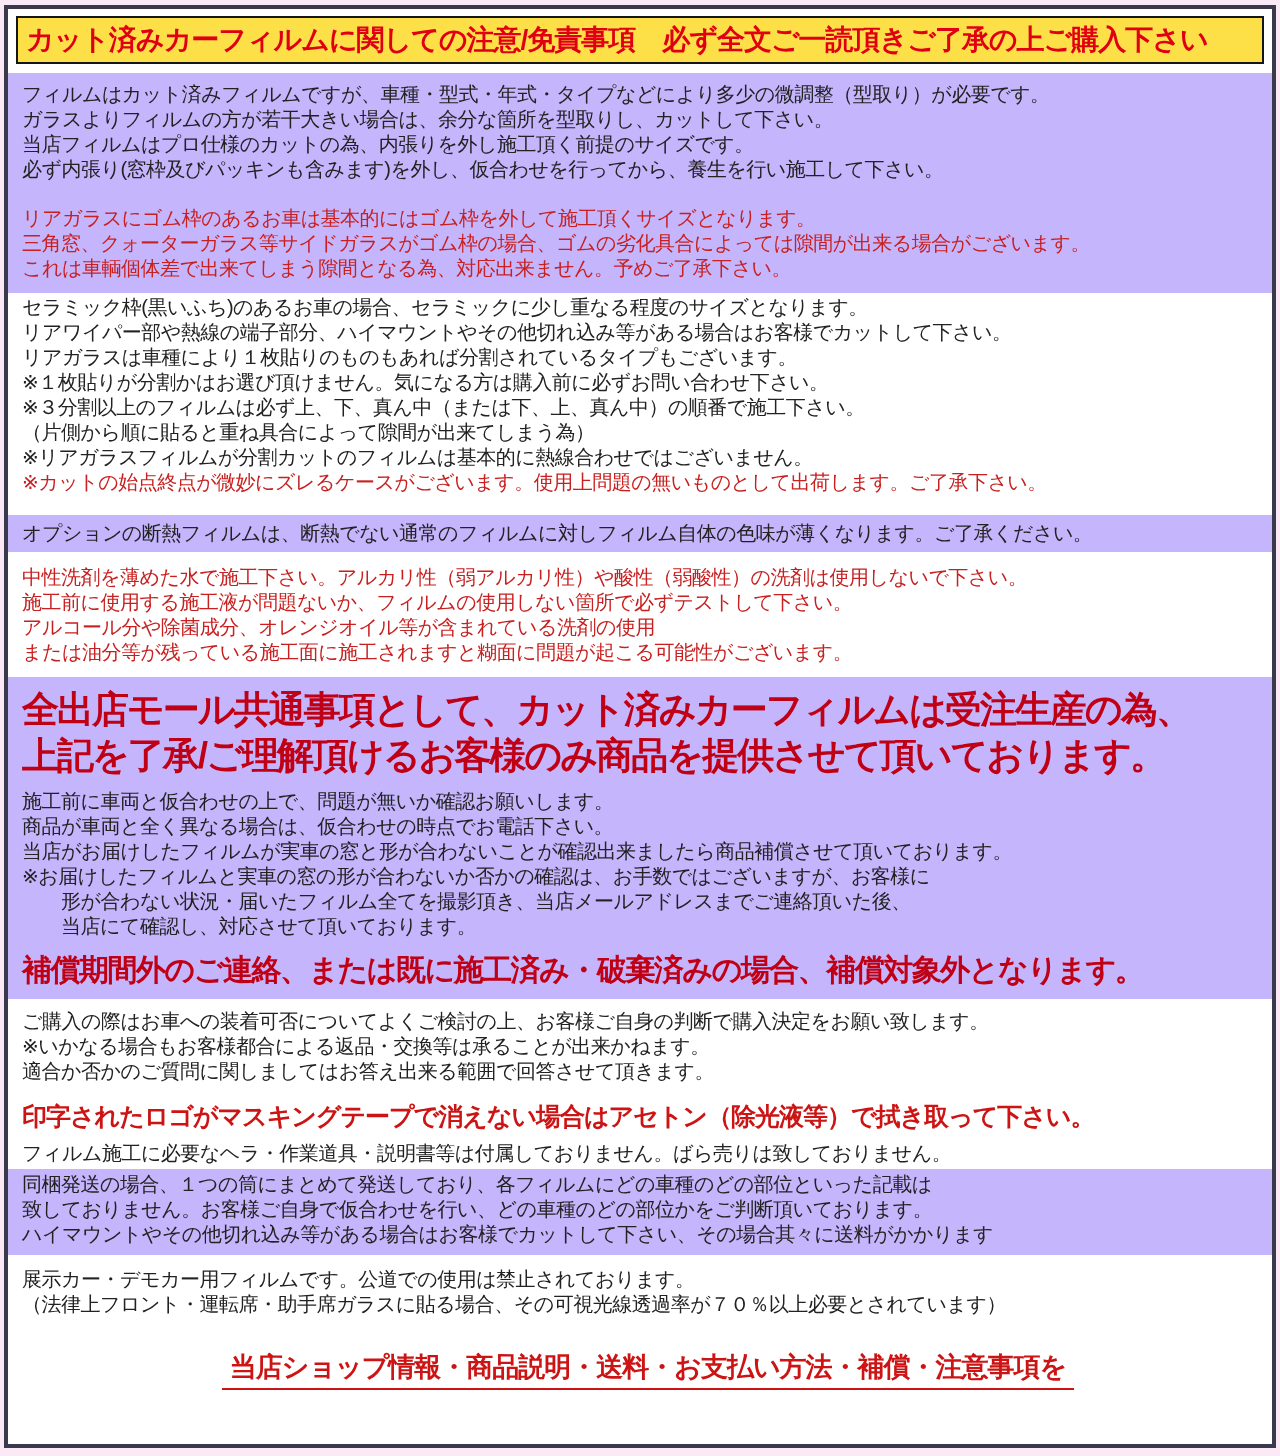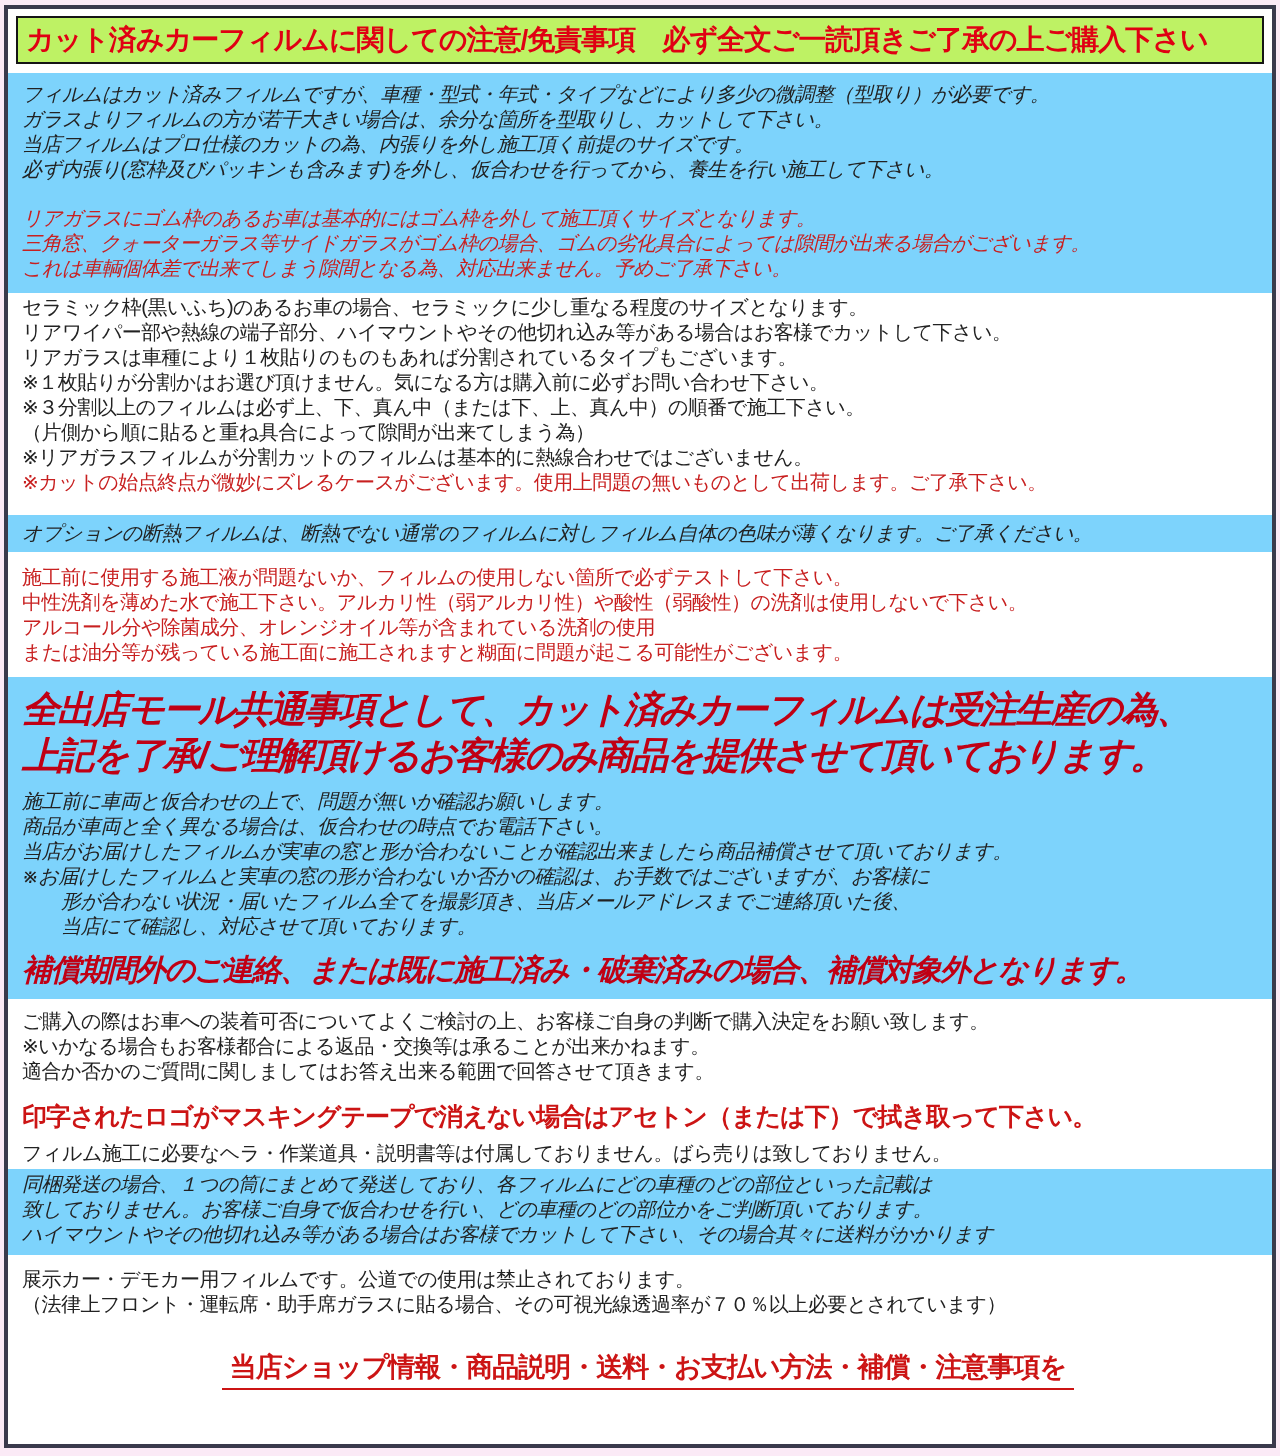--- a/index.html
+++ b/index.html
@@ -13,31 +13,31 @@
     box-sizing:border-box;
     margin:5px 4px 0 4px;
     border:4px solid #3a3a4c;
     background:#ffffff;
     min-height:1443px;
     overflow:hidden;
   }
   .title-box{
     margin:7px 8px 9px 8px;
     border:2px solid #151515;
-    background:#bef264;
+    background:#fde047;
     color:#e00013;
     font-weight:bold;
     font-size:28px;
     line-height:1.3;
     padding:4px 8px;
     letter-spacing:-1px;
     white-space:nowrap;
   }
   .sec{padding:2px 14px;}
-  .pink{background:#7dd3fc;font-style:italic;}
+  .pink{background:#c4b5fd;}
   .line{
     font-size:20px;
     line-height:25px;
     color:#222222;
     white-space:pre-wrap;
     letter-spacing:-0.5px;
   }
   .red{color:#c82020;}
   .sec-fitting{padding:9px 14px 12px 14px;}
   .gap-top{margin-top:24px;}
@@ -120,22 +120,22 @@
     <div class="line">（片側から順に貼ると重ね具合によって隙間が出来てしまう為）</div>
     <div class="line">※リアガラスフィルムが分割カットのフィルムは基本的に熱線合わせではございません。</div>
     <div class="line red">※カットの始点終点が微妙にズレるケースがございます。使用上問題の無いものとして出荷します。ご了承下さい。</div>
   </div>
 
   <div class="sec pink sec-insulation">
     <div class="line">オプションの断熱フィルムは、断熱でない通常のフィルムに対しフィルム自体の色味が薄くなります。ご了承ください。</div>
   </div>
 
   <div class="sec sec-detergent">
+    <div class="line red">中性洗剤を薄めた水で施工下さい。アルカリ性（弱アルカリ性）や酸性（弱酸性）の洗剤は使用しないで下さい。</div>
     <div class="line red">施工前に使用する施工液が問題ないか、フィルムの使用しない箇所で必ずテストして下さい。</div>
-    <div class="line red">中性洗剤を薄めた水で施工下さい。アルカリ性（弱アルカリ性）や酸性（弱酸性）の洗剤は使用しないで下さい。</div>
     <div class="line red">アルコール分や除菌成分、オレンジオイル等が含まれている洗剤の使用</div>
     <div class="line red">または油分等が残っている施工面に施工されますと糊面に問題が起こる可能性がございます。</div>
   </div>
 
   <div class="sec pink sec-policy">
     <div class="big-red">全出店モール共通事項として、カット済みカーフィルムは受注生産の為、</div>
     <div class="big-red">上記を了承/ご理解頂けるお客様のみ商品を提供させて頂いております。</div>
     <div class="sec-procedure">
       <div class="line">施工前に車両と仮合わせの上で、問題が無いか確認お願いします。</div>
       <div class="line">商品が車両と全く異なる場合は、仮合わせの時点でお電話下さい。</div>
@@ -146,21 +146,21 @@
     </div>
     <div class="mid-red">補償期間外のご連絡、または既に施工済み・破棄済みの場合、補償対象外となります。</div>
   </div>
 
   <div class="sec sec-purchase">
     <div class="line">ご購入の際はお車への装着可否についてよくご検討の上、お客様ご自身の判断で購入決定をお願い致します。</div>
     <div class="line">※いかなる場合もお客様都合による返品・交換等は承ることが出来かねます。</div>
     <div class="line">適合か否かのご質問に関しましてはお答え出来る範囲で回答させて頂きます。</div>
   </div>
 
-  <div class="logo-heading">印字されたロゴがマスキングテープで消えない場合はアセトン（または下）で拭き取って下さい。</div>
+  <div class="logo-heading">印字されたロゴがマスキングテープで消えない場合はアセトン（除光液等）で拭き取って下さい。</div>
 
   <div class="sec sec-tools">
     <div class="line">フィルム施工に必要なヘラ・作業道具・説明書等は付属しておりません。ばら売りは致しておりません。</div>
   </div>
 
   <div class="sec pink sec-bundle">
     <div class="line">同梱発送の場合、１つの筒にまとめて発送しており、各フィルムにどの車種のどの部位といった記載は</div>
     <div class="line">致しておりません。お客様ご自身で仮合わせを行い、どの車種のどの部位かをご判断頂いております。</div>
     <div class="line">ハイマウントやその他切れ込み等がある場合はお客様でカットして下さい、その場合其々に送料がかかります</div>
   </div>

